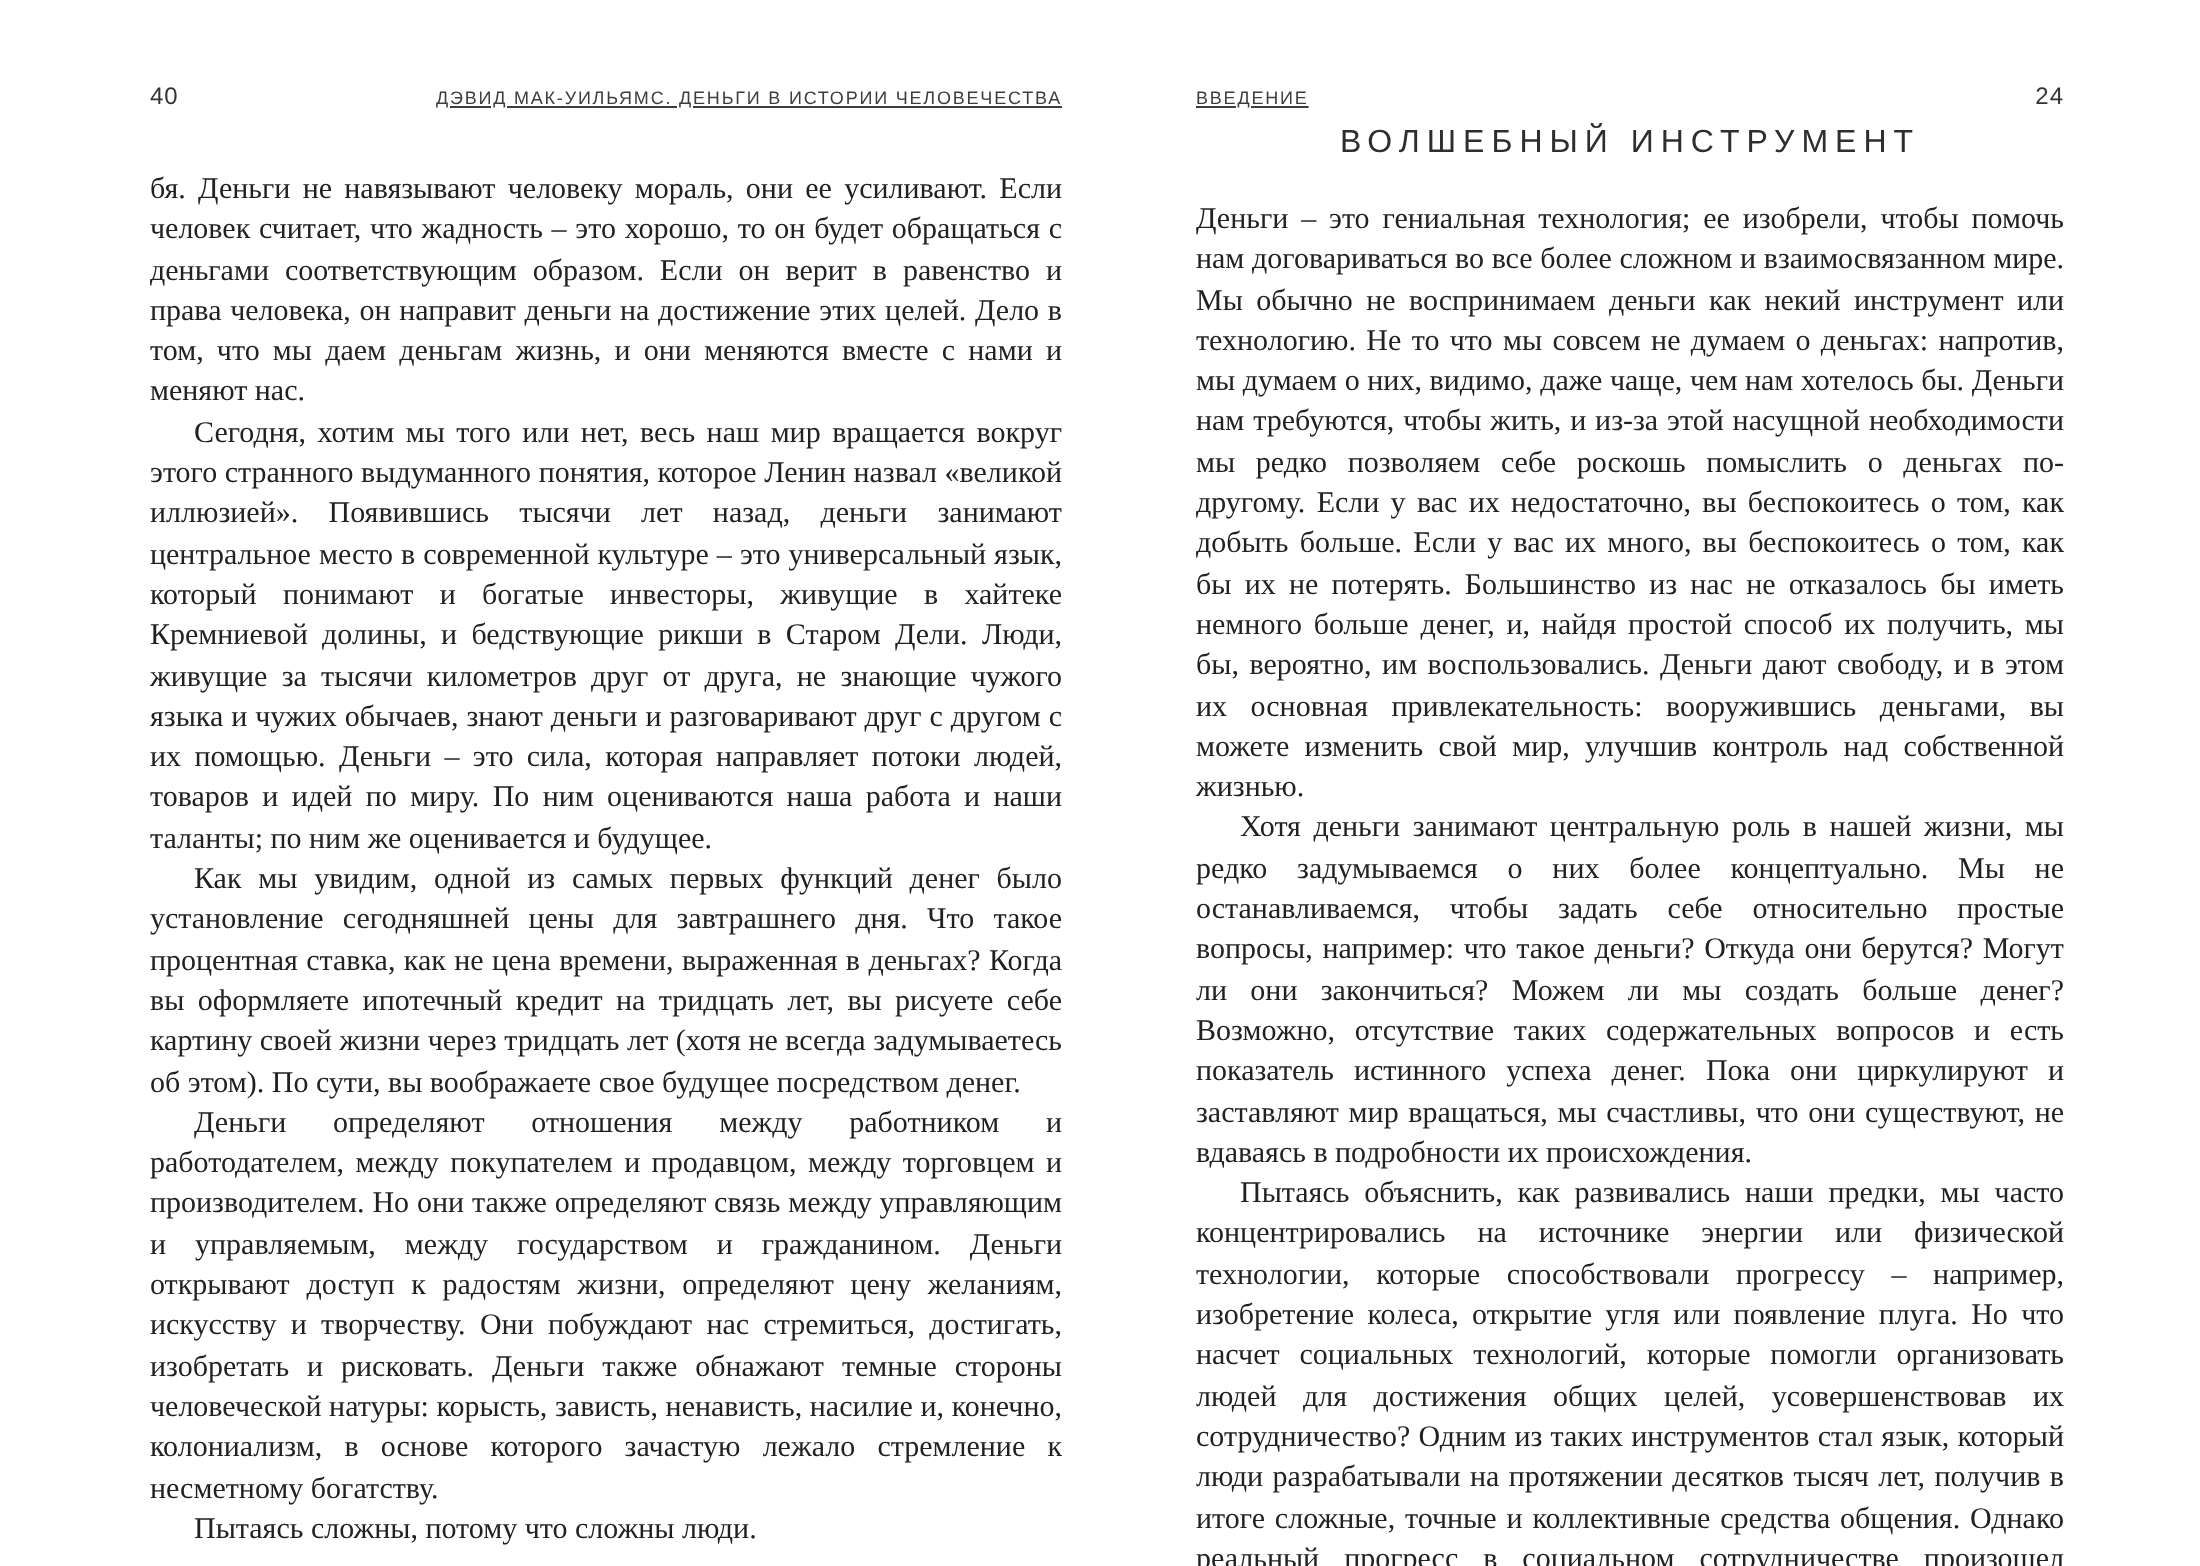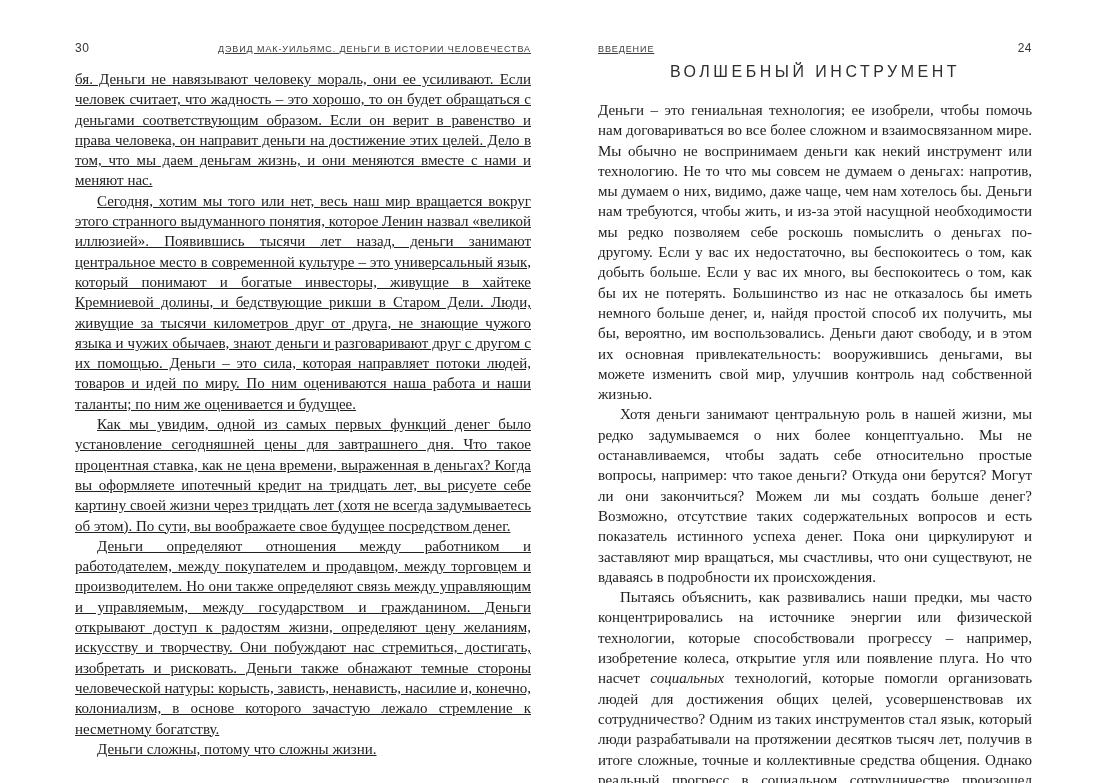--- a/index.html
+++ b/index.html
@@ -66,46 +66,46 @@
     position: absolute;
     left: 0;
     right: 0;
     color: #212121;
     font-size: 15px;
     line-height: 20.3px;
     text-align: justify;
     hyphens: auto;
     -webkit-hyphens: auto;
   }
-  .page-left  .body-text { top: 69px; text-decoration: underline; }
+  .page-left  .body-text { top: 85px; }
   .page-right .body-text { top: 100px; }
 
   .para {
     margin: 0;
     padding: 0;
   }
   .para.indent { text-indent: 22px; }
-  .it { font-style: italic; }
+  .it { }
 </style>
 </head>
 <body>
 
 <div class="spread">
 
   <section class="page page-left">
     <header class="running-head">
-      <span class="page-num">30</span>
+      <span class="page-num">40</span>
       <span class="running-title">ДЭВИД МАК-УИЛЬЯМС. ДЕНЬГИ В ИСТОРИИ ЧЕЛОВЕЧЕСТВА</span>
     </header>
     <div class="body-text">
         <p class="para"><span>бя. Деньги не навязывают человеку мораль, они ее усиливают. Если человек считает, что жадность – это хорошо, то он будет обращаться с деньгами соответствующим образом. Если он верит в равенство и права человека, он направит деньги на достижение этих целей. Дело в том, что мы даем деньгам жизнь, и они меняются вместе с нами и меняют нас.</span></p>
         <p class="para indent"><span>Сегодня, хотим мы того или нет, весь наш мир вращается вокруг этого странного выдуманного понятия, которое Ленин назвал «великой иллюзией». Появившись тысячи лет назад, деньги занимают центральное место в современной культуре – это универсальный язык, который понимают и богатые инвесторы, живущие в хайтеке Кремниевой долины, и бедствующие рикши в Старом Дели. Люди, живущие за тысячи километров друг от друга, не знающие чужого языка и чужих обычаев, знают деньги и разговаривают друг с другом с их помощью. Деньги – это сила, которая направляет потоки людей, товаров и идей по миру. По ним оцениваются наша работа и наши таланты; по ним же оценивается и будущее.</span></p>
         <p class="para indent"><span>Как мы увидим, одной из самых первых функций денег было установление сегодняшней цены для завтрашнего дня. Что такое процентная ставка, как не цена времени, выраженная в деньгах? Когда вы оформляете ипотечный кредит на тридцать лет, вы рисуете себе картину своей жизни через тридцать лет (хотя не всегда задумываетесь об этом). По сути, вы воображаете свое будущее посредством денег.</span></p>
         <p class="para indent"><span>Деньги определяют отношения между работником и работодателем, между покупателем и продавцом, между торговцем и производителем. Но они также определяют связь между управляющим и управляемым, между государством и гражданином. Деньги открывают доступ к радостям жизни, определяют цену желаниям, искусству и творчеству. Они побуждают нас стремиться, достигать, изобретать и рисковать. Деньги также обнажают темные стороны человеческой натуры: корысть, зависть, ненависть, насилие и, конечно, колониализм, в основе которого зачастую лежало стремление к несметному богатству.</span></p>
-        <p class="para indent"><span>Деньги сложны, потому что сложны жизни.</span></p>
+        <p class="para indent"><span>Пытаясь сложны, потому что сложны люди.</span></p>
       </div>
   </section>
 
   <section class="page page-right">
     <header class="running-head">
       <span class="running-title">ВВЕДЕНИЕ</span>
       <span class="page-num">24</span>
     </header>
     <h1 class="chapter-title">ВОЛШЕБНЫЙ ИНСТРУМЕНТ</h1>
     <div class="body-text">

